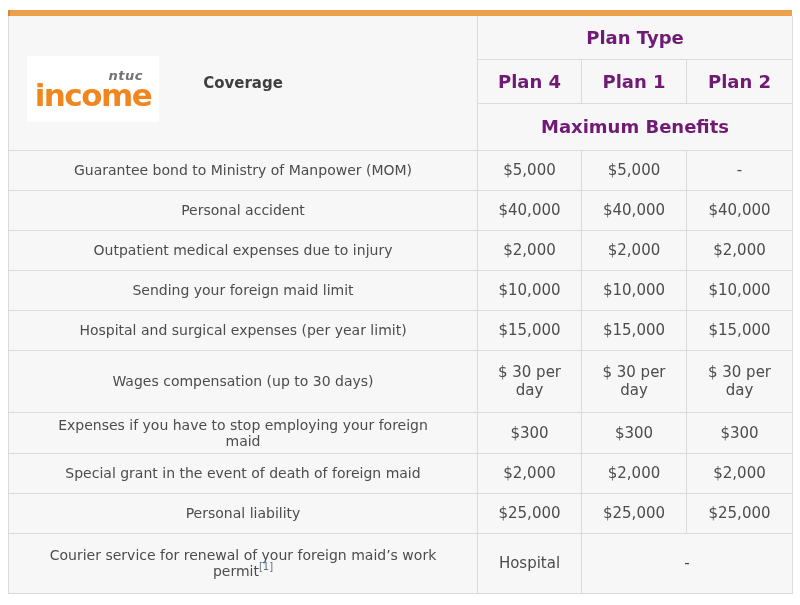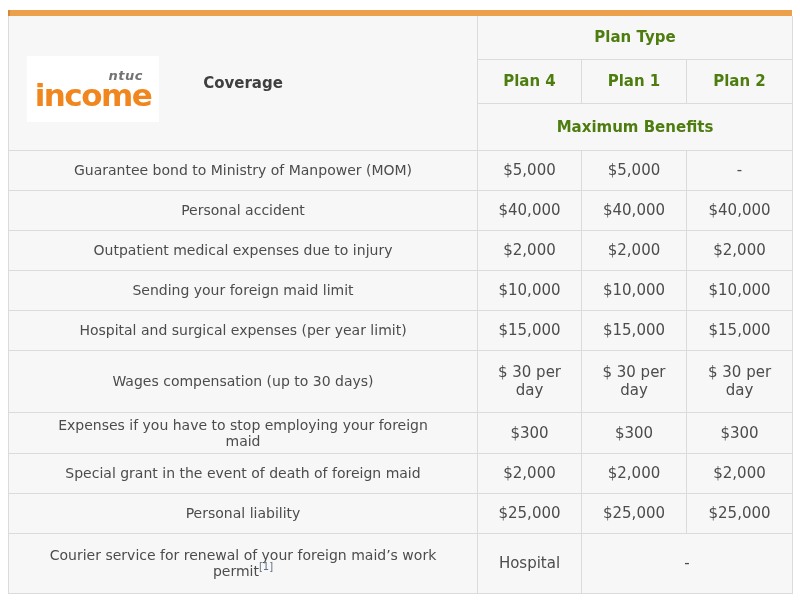--- a/index.html
+++ b/index.html
@@ -38,22 +38,22 @@
     text-align: center;
     vertical-align: middle;
     padding: 4px 10px;
     font-size: 15px;
     font-weight: 400;
     color: #4c4c4c;
     word-wrap: break-word;
   }
   thead th {
     font-weight: 700;
-    font-size: 15px;
-    color: #4d7c0f;
+    font-size: 18px;
+    color: #701a75;
   }
   thead tr:first-child > * { border-top: none; }
   tr.hr1 > th { height: 43px; }
   tr.hr2 > th { height: 44px; }
   tr.hr3 > th { height: 47px; }
   tbody tr > td { height: 40px; }
   tbody tr.tall > td { height: 62px; }
   tbody tr.tall2 > td { height: 60px; }
   td.lbl { font-size: 14px; padding: 4px 32px; }
   .coverage-head {

